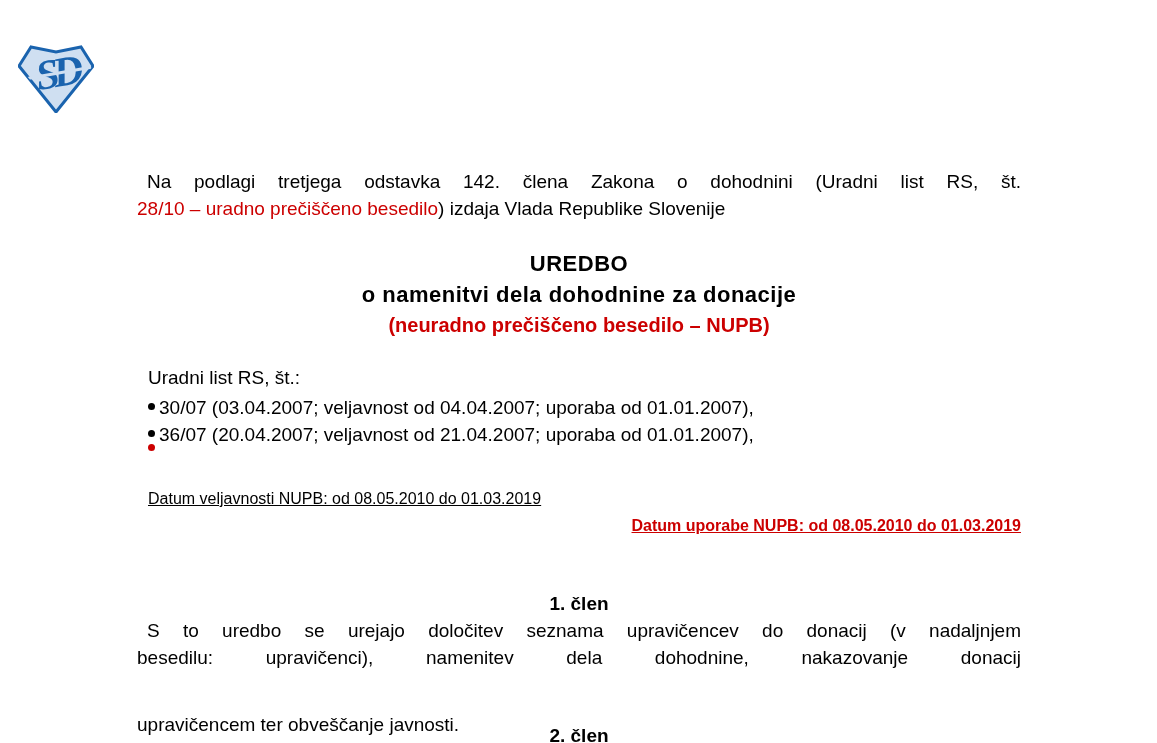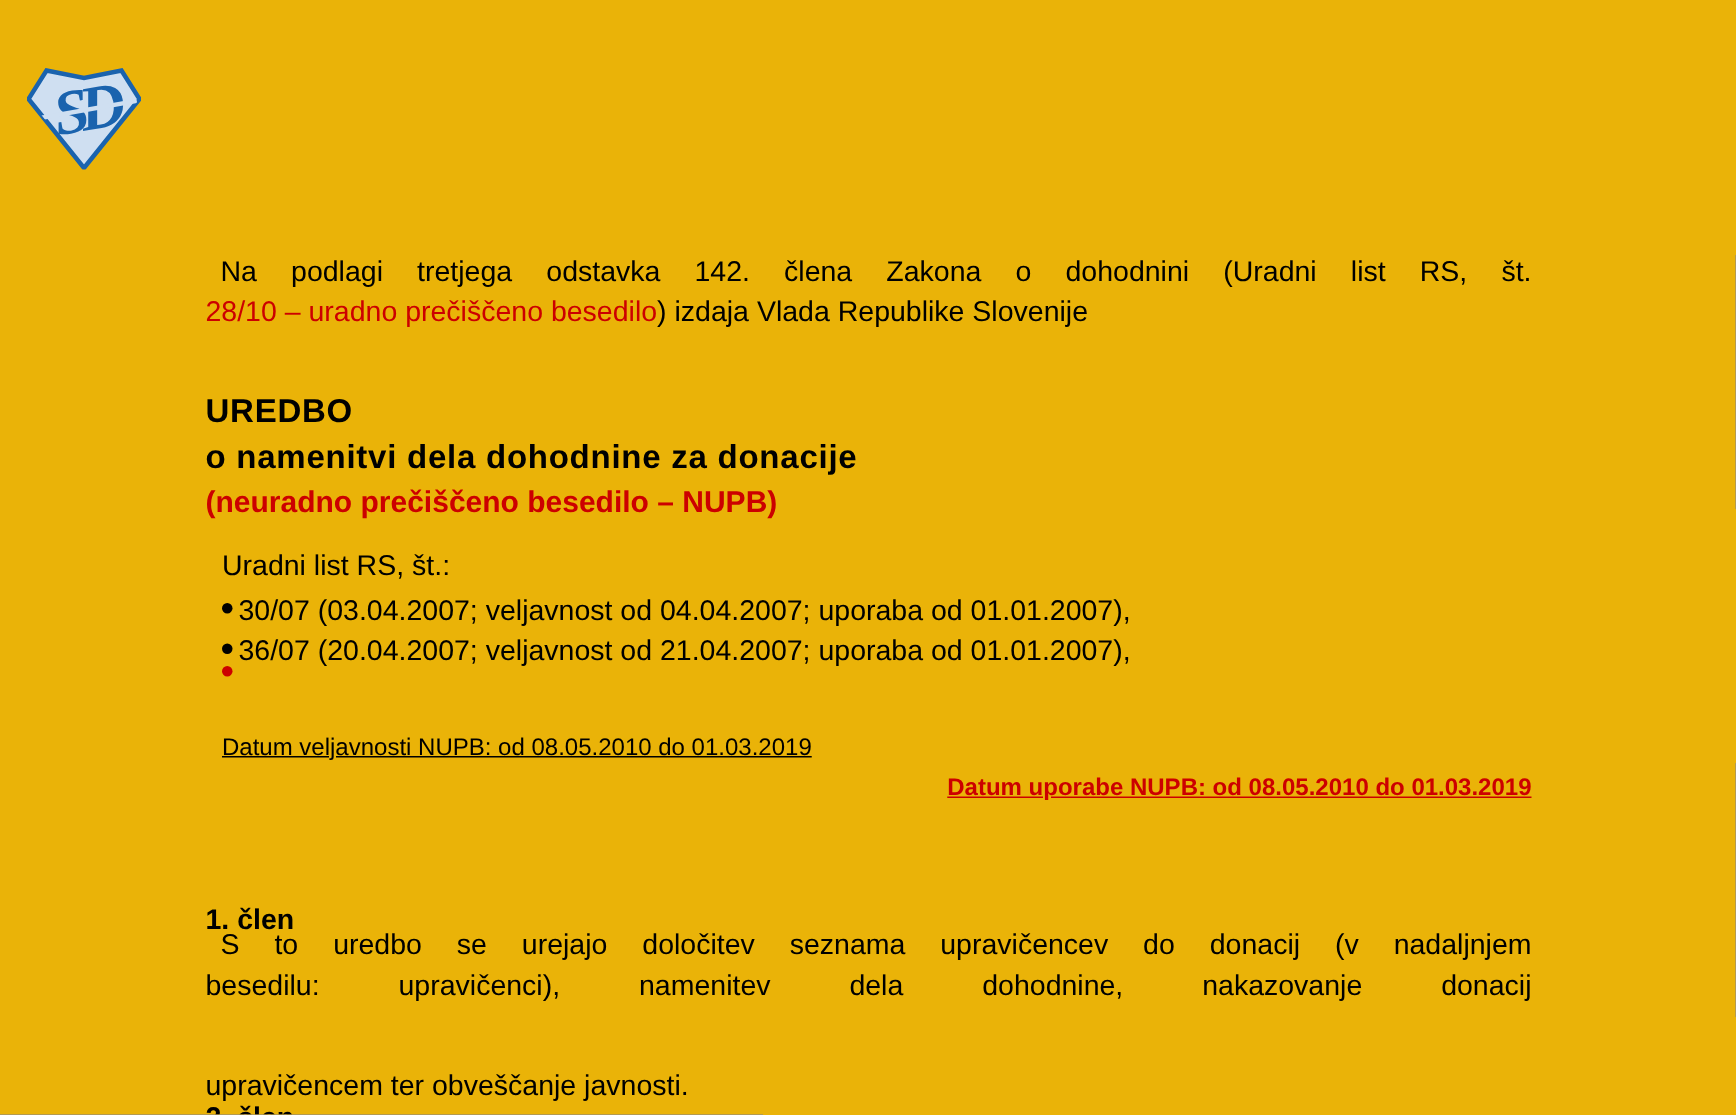--- a/index.html
+++ b/index.html
@@ -1,32 +1,32 @@
 <!DOCTYPE html>
 <html><head>
 <meta charset="utf-8">
 <style>
   html,body{margin:0;padding:0;background:#888;}
   .page{
     position:relative;
     width:1157px;height:743px;
-    background:#eab308;
+    background:#ffffff;
     overflow:hidden;
     font-family:"Liberation Sans", sans-serif;
     color:#000;
   }
   .logo{position:absolute;left:18px;top:45px;width:76px;height:68px;}
   .content{position:absolute;left:137px;top:0;width:884px;}
   .abs{position:absolute;left:0;width:884px;}
   .body-text{font-size:19px;line-height:27px;}
   .just-all{text-align:justify;text-align-last:justify;text-justify:inter-word;}
   .indent{text-indent:10px;}
   .red{color:#cc0000;}
   .bold{font-weight:bold;}
-  .center{text-align:left;margin-top:10px;}
+  .center{text-align:center;}
   .title-line{font-size:22px;font-weight:bold;line-height:31px;letter-spacing:.5px;}
   .subtitle-line{font-size:20px;font-weight:bold;line-height:27px;}
   .pad-left{padding-left:11px;box-sizing:border-box;}
   .bullet-row{display:flex;align-items:baseline;font-size:19px;line-height:27px;}
   .bullet-dot{
     flex:0 0 auto;width:7px;height:7px;border-radius:50%;
     background:currentColor;margin-right:4px;position:relative;top:-4px;
   }
   .underline{text-decoration:underline;}
   .validity-line{font-size:16px;line-height:27px;}

